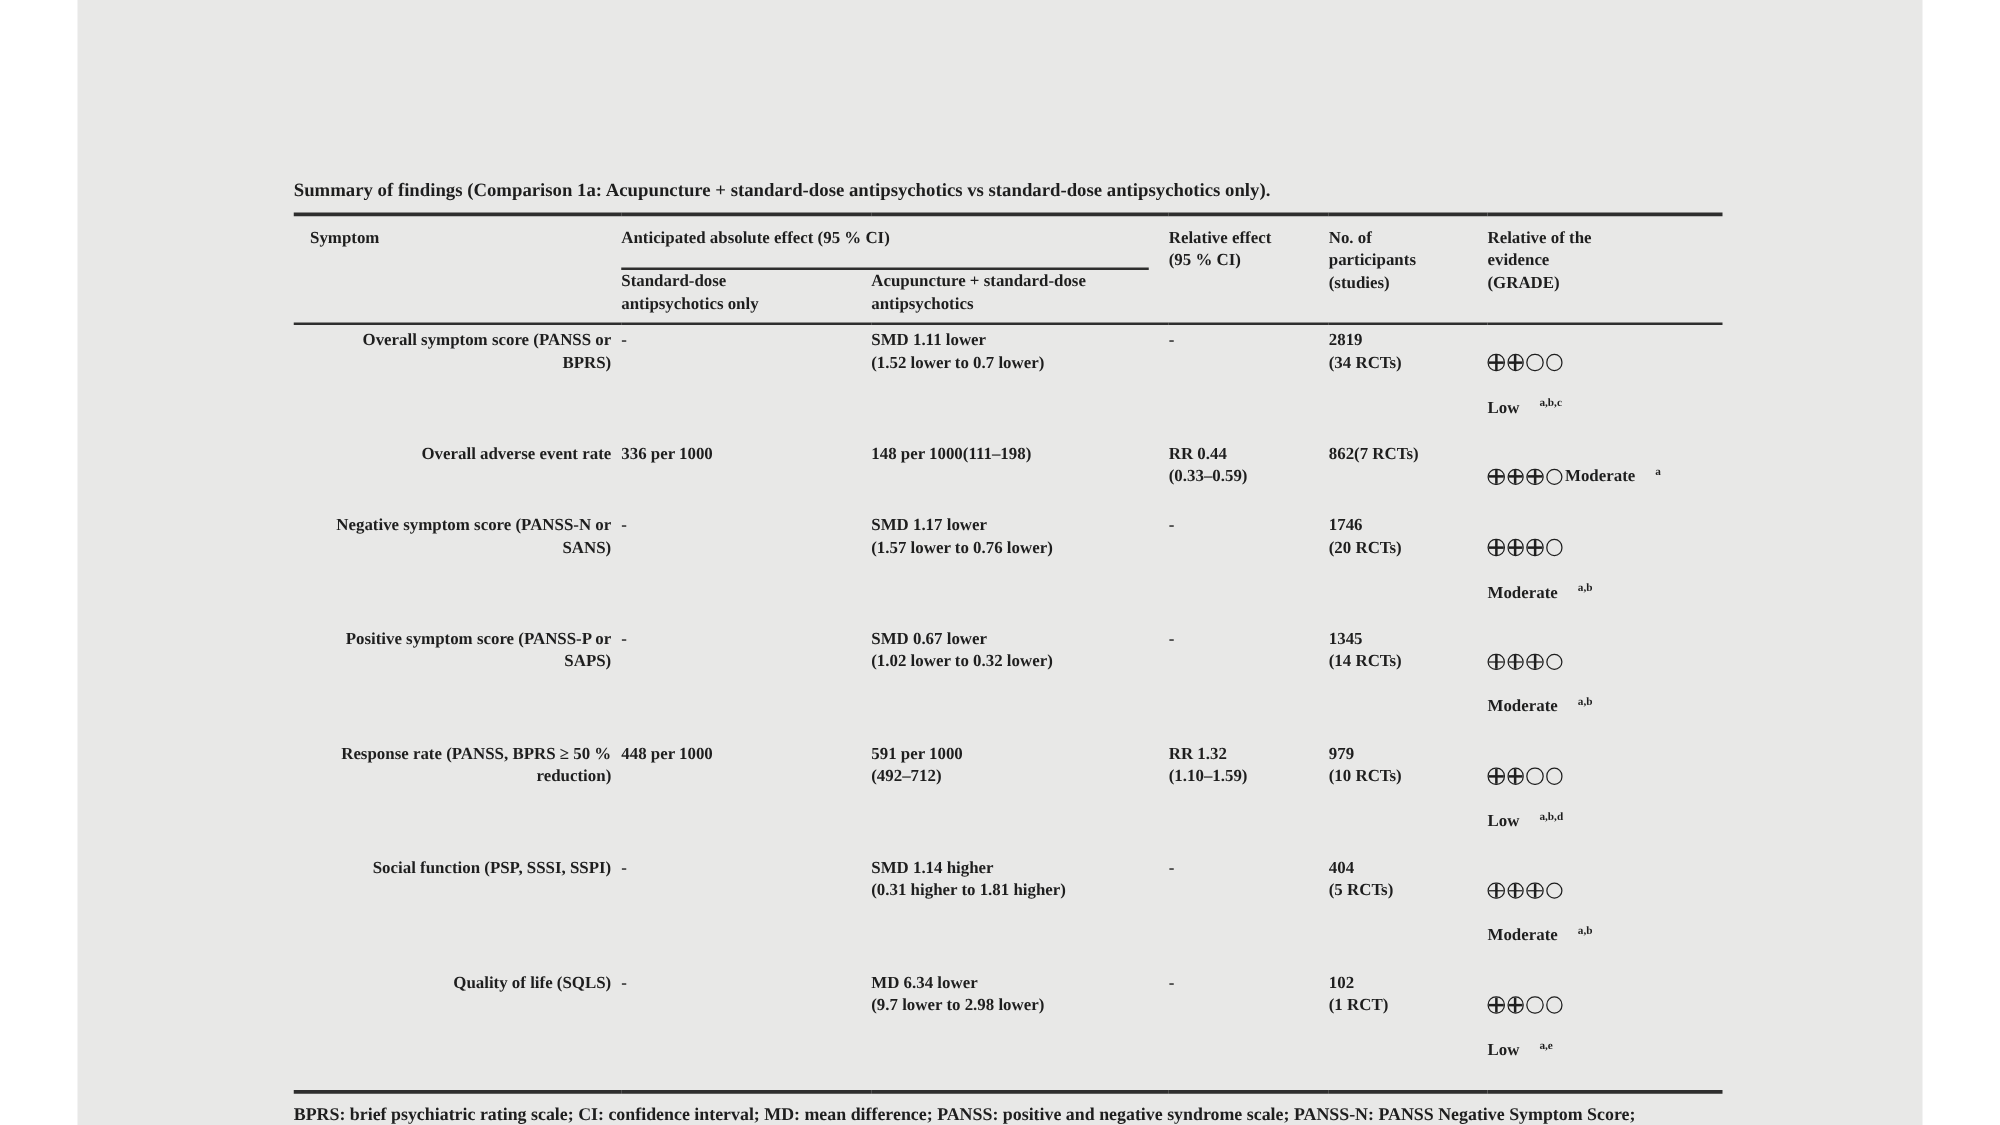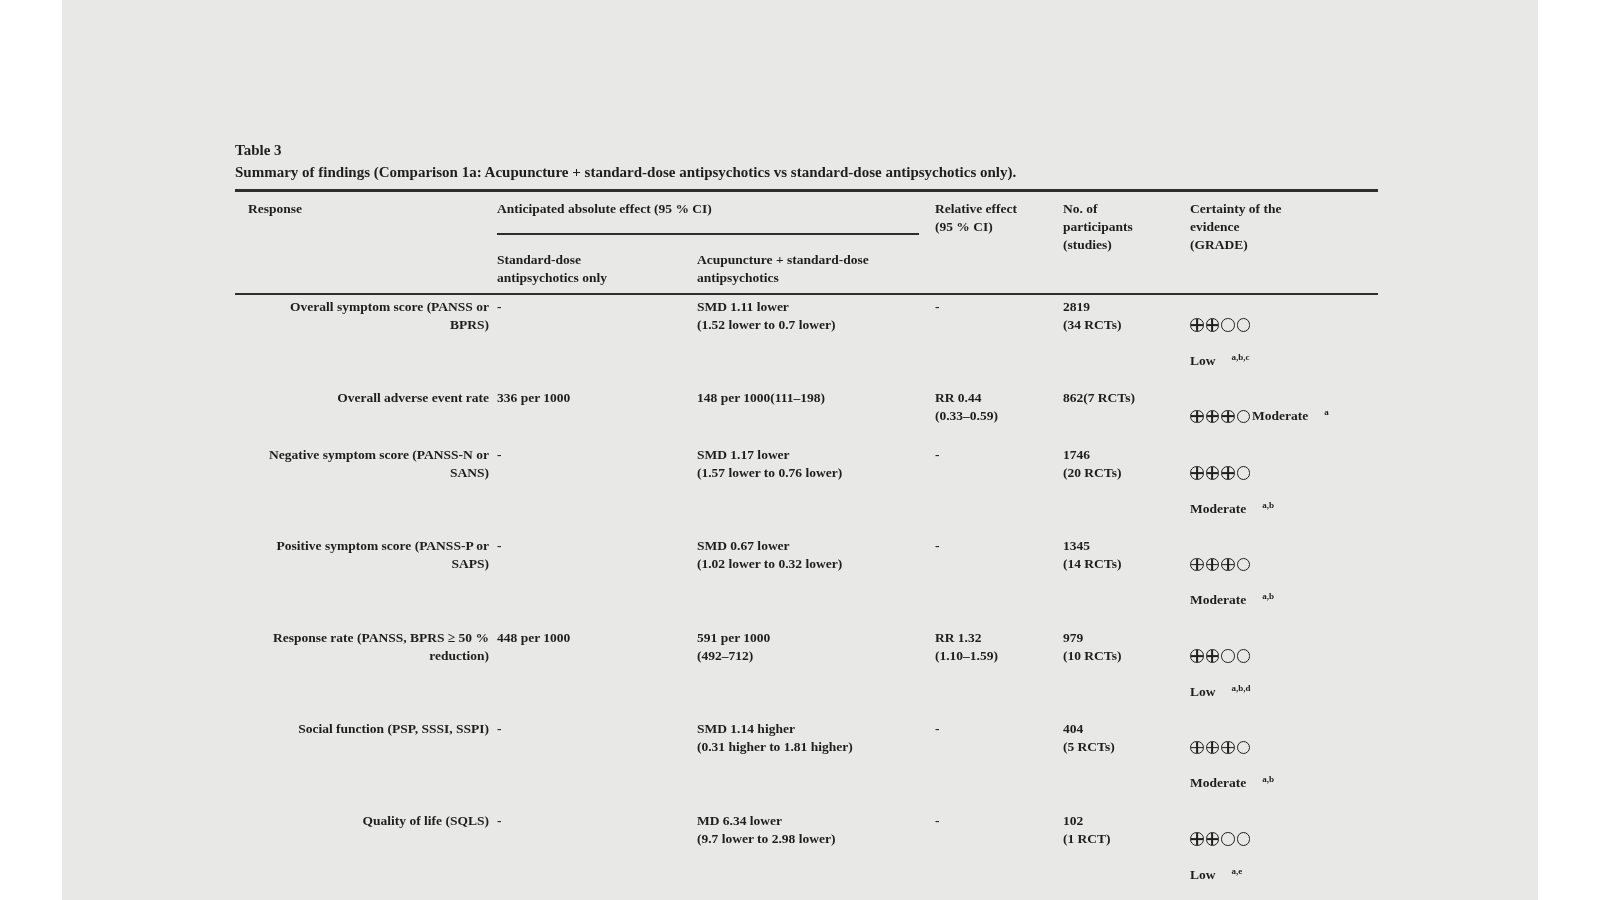--- a/index.html
+++ b/index.html
@@ -58,21 +58,21 @@
     white-space: pre-line;
   }
   th.h-top { padding-top: 8px; }
   th.h-outcomes { padding-left: 13px; }
   .anticipated-inner {
     display: block;
     border-bottom: 2px solid #2e2e2e;
     padding-bottom: 15px;
     margin-right: 8px;
   }
-  th.h-sub { padding-top: 16px; padding-bottom: 6px; }
+  th.h-sub { padding-top: 0; padding-bottom: 6px; }
   tbody td { padding-top: 2.5px; }
   tbody tr:last-child td { padding-bottom: 6px; }
   td.outcome {
     padding-left: 26px;
     text-indent: -13px;
     text-align: right;
   }
   
   .gsyms {
     display: flex;
@@ -135,42 +135,41 @@
     line-height: 19.5px;
   }
   .footnotes p { margin: 0; }
 </style>
 </head>
 <body>
 
 <div class="panel">
   <div class="content">
 
-    <div class="table-label">Table 3</div>
     <div class="table-caption">Summary of findings (Comparison 1a: Acupuncture + standard-dose antipsychotics vs standard-dose antipsychotics only).</div>
 
     <table class="sof">
       <colgroup>
         <col style="width:262px">
           <col style="width:200px">
           <col style="width:238px">
         <col style="width:128px">
           <col style="width:127px">
           <col style="width:188px">
       </colgroup>
       <thead>
         <tr>
-          <th rowspan="2" class="h-top h-outcomes">Response</th>
+          <th rowspan="2" class="h-top h-outcomes">Symptom</th>
           <th colspan="2" class="h-top"><span class="anticipated-inner">Anticipated absolute effect (95 % CI)</span></th>
           <th rowspan="2" class="h-top">Relative effect
 (95 % CI)</th>
           <th rowspan="2" class="h-top">No. of
 participants
 (studies)</th>
-          <th rowspan="2" class="h-top">Certainty of the
+          <th rowspan="2" class="h-top">Relative of the
 evidence
 (GRADE)</th>
         </tr>
         <tr>
           <th class="h-sub">Standard-dose
 antipsychotics only</th>
           <th class="h-sub">Acupuncture + standard-dose
 antipsychotics</th>
         </tr>
       </thead>

